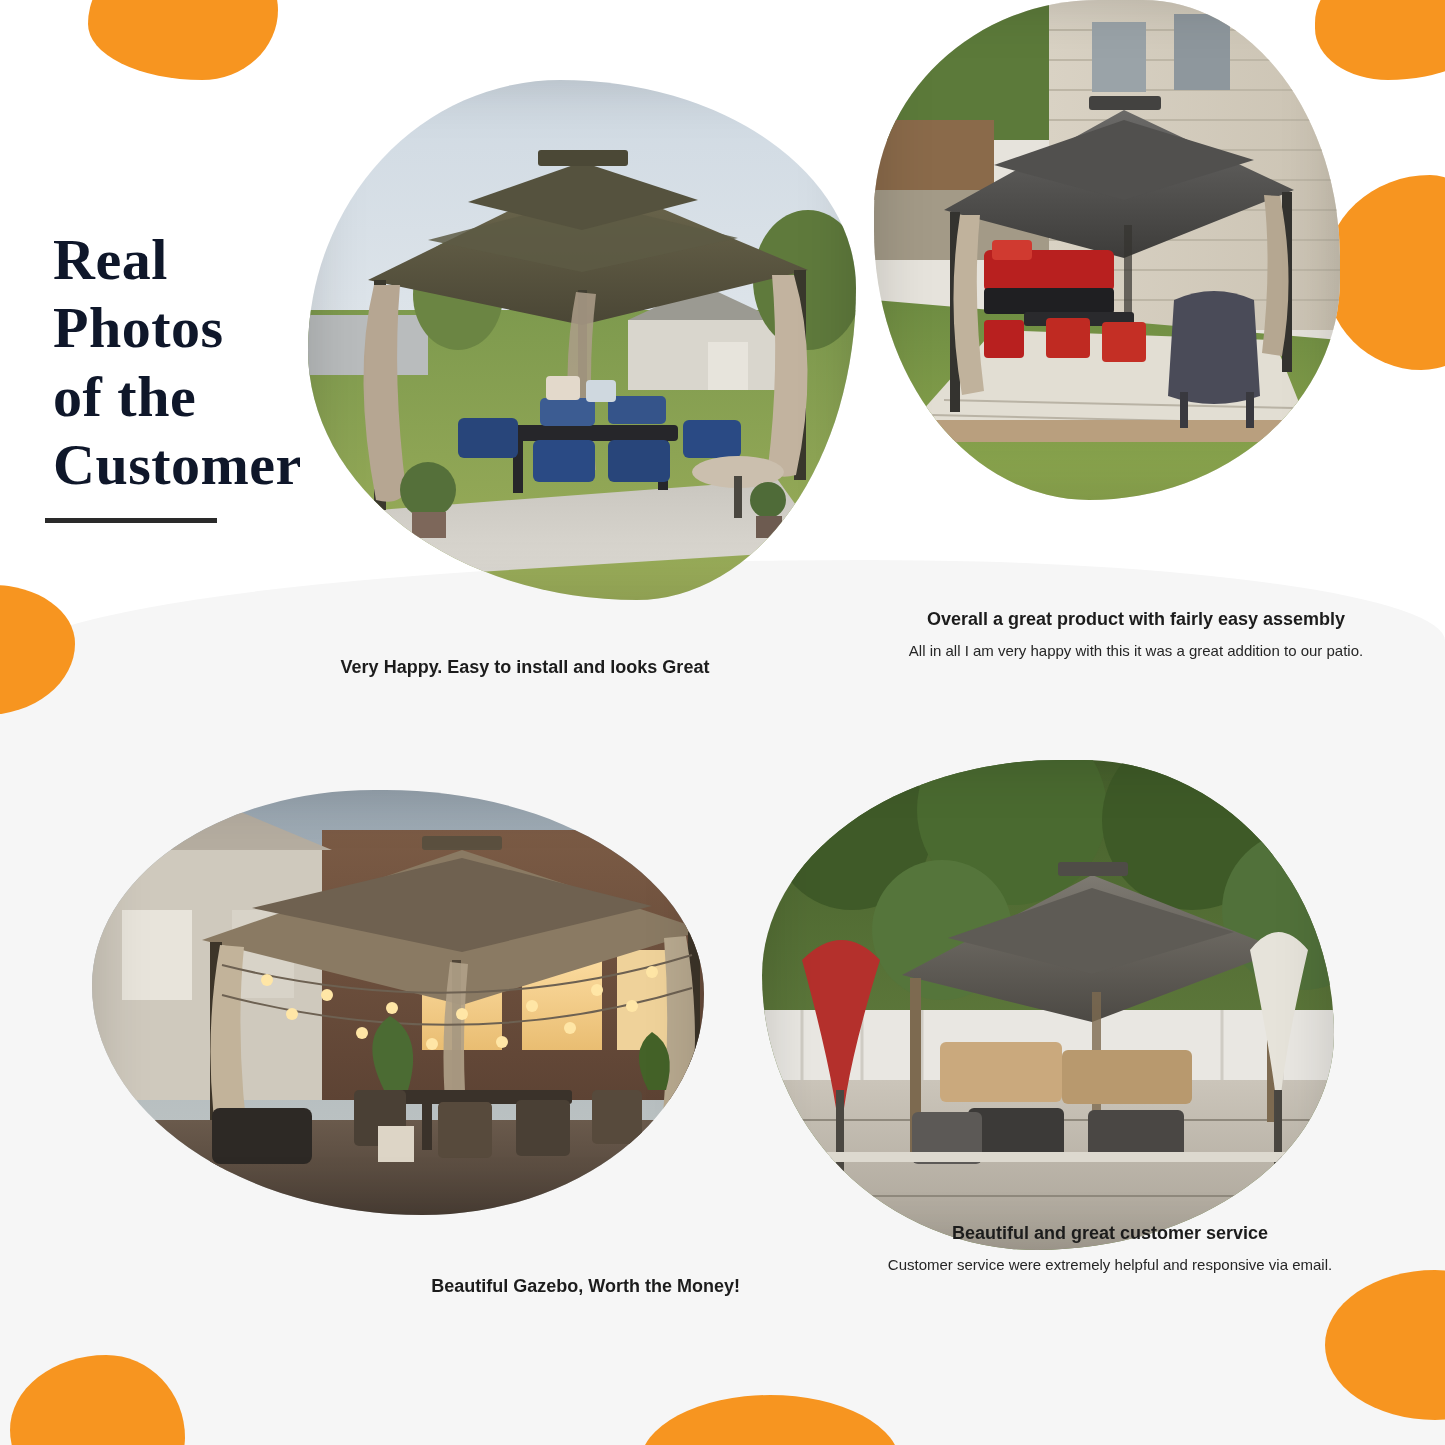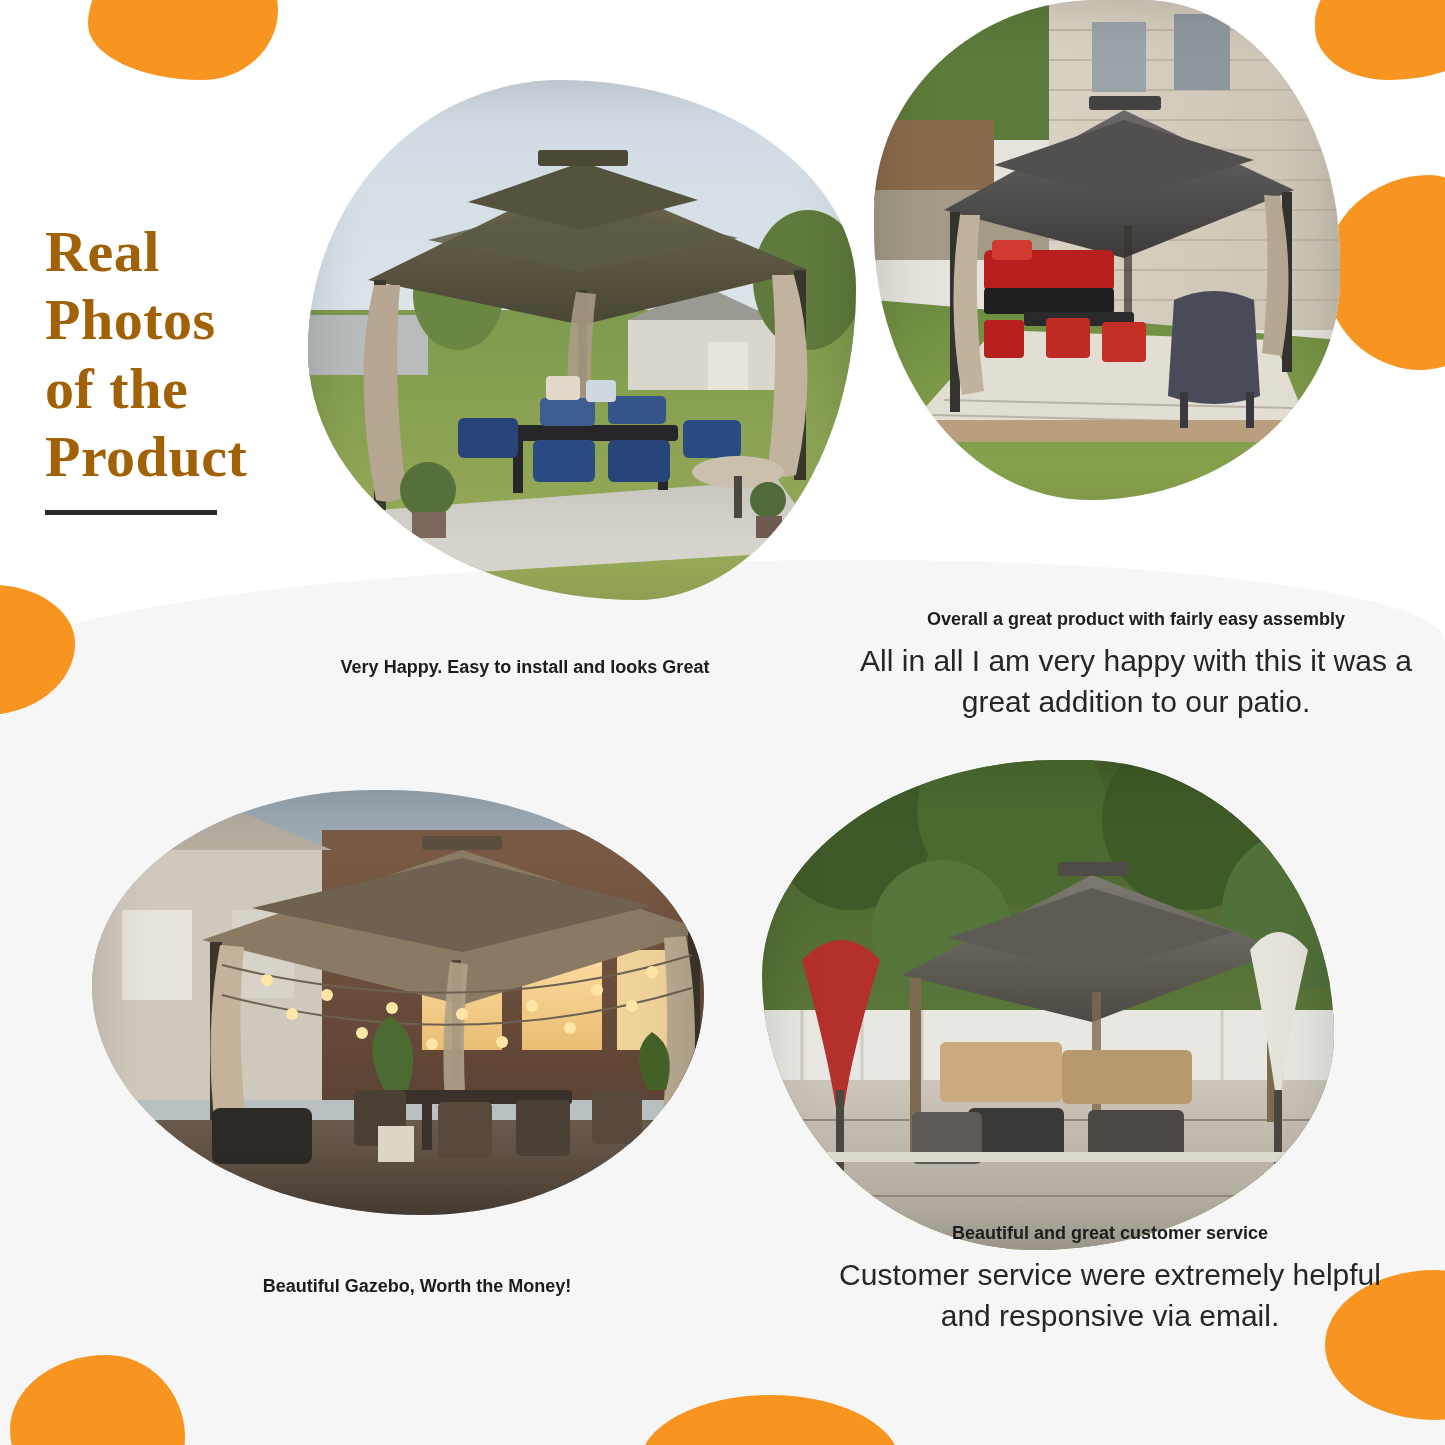--- a/index.html
+++ b/index.html
@@ -66,26 +66,26 @@
   }
 
   
   .title-block {
     position: absolute;
     left: 45px; top: 218px;
     width: 300px;
     z-index: 3;
   }
   .title-block h1 {
-    margin: 0;
+    margin: 8px;
     font-family: "Liberation Serif", serif;
     font-weight: bold;
     font-size: 58px;
     line-height: 1.18;
-    color: #a16207;
+    color: #0f172a;
     letter-spacing: 0.5px;
   }
   .title-rule {
     margin-top: 18px;
     width: 172px;
     height: 5px;
     background: #2a2a2a;
   }
 
   
@@ -124,48 +124,48 @@
     z-index: 3;
     color: #1c1c1c;
   }
   .cap .head {
     font-weight: bold;
     font-size: 18px;
     line-height: 1.3;
     margin: 0 0 10px 0;
   }
   .cap .body {
-    font-size: 30px;
+    font-size: 15px;
     line-height: 1.34;
     margin: 0;
     color: #262626;
   }
   .cap-1 { left: 185px; top: 656px; width: 680px; text-align: center; }
   .cap-2 { left: 836px; top: 608px; width: 600px; text-align: center; }
-  .cap-3 { left: 77px; top: 1275px; width: 680px; text-align: center; }
+  .cap-3 { left: 60px; top: 1275px; width: 680px; text-align: right; }
   .cap-4 { left: 830px; top: 1222px; width: 560px; text-align: center; }
 </style>
 </head>
 <body>
 
 <div class="wash"></div>
 <div class="blob blob-tl"></div>
 <div class="blob blob-tr"></div>
 <div class="blob blob-r"></div>
 <div class="blob blob-l"></div>
 <div class="blob blob-bl"></div>
 <div class="blob blob-bc"></div>
 <div class="blob blob-br"></div>
 
 <div class="title-block">
   <h1>
     <span>Real</span><br>
     <span>Photos</span><br>
     <span>of the</span><br>
-    <span>Product</span>
+    <span>Customer</span>
   </h1>
   <div class="title-rule"></div>
 </div>
 
 <div class="photo photo-1">
   <svg width="548" height="520" viewBox="0 0 548 520" preserveAspectRatio="none">
     <defs>
       <linearGradient id="sky1" x1="0" y1="0" x2="0" y2="1">
         <stop offset="0%" stop-color="#cfd9e2"></stop>
           <stop offset="100%" stop-color="#eef1f3"></stop>

